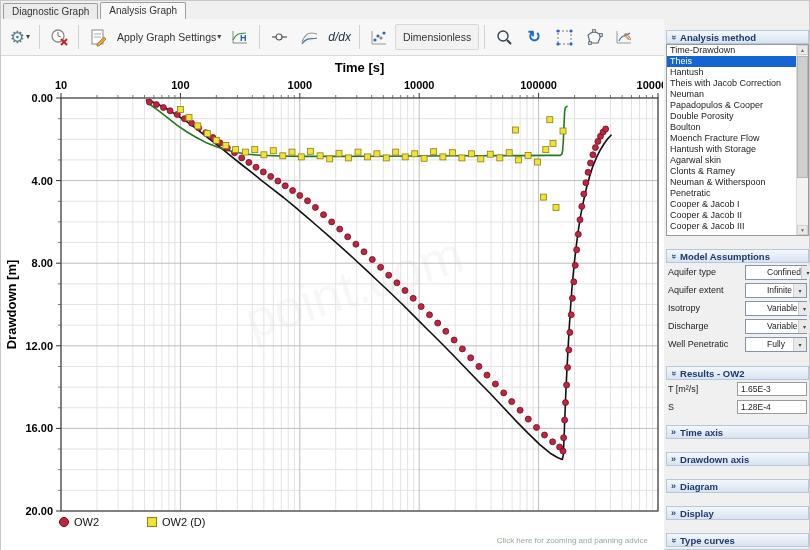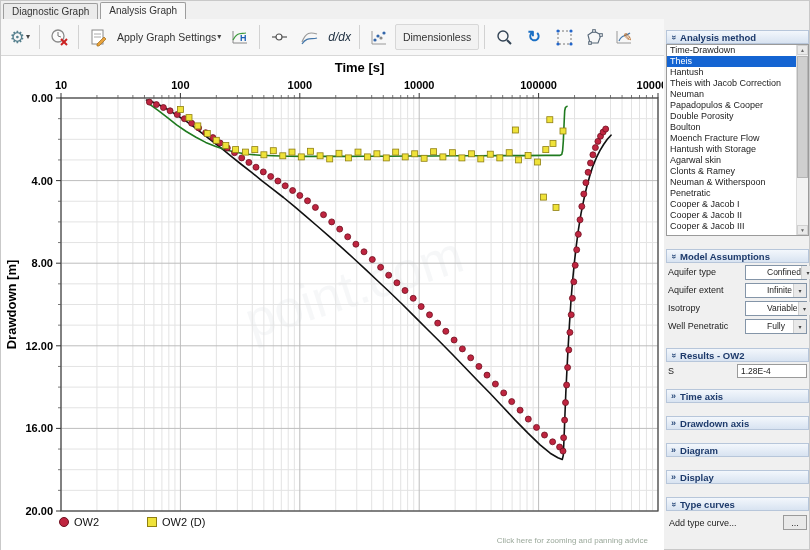--- a/index.html
+++ b/index.html
@@ -542,34 +542,45 @@
           </div>
         </div>
         <div class="arow">
           <span class="alabel">Isotropy</span>
           <div class="combo">
             <span>Variable</span>
             <span class="carrow">▾</span>
           </div>
         </div>
         <div class="arow">
+          <span class="alabel">Discharge</span>
+          <div class="combo">
+            <span>Variable</span>
+            <span class="carrow">▾</span>
+          </div>
+        </div>
+        <div class="arow">
           <span class="alabel">Well Penetratic</span>
           <div class="combo">
             <span>Fully</span>
             <span class="carrow">▾</span>
           </div>
         </div>
       </div>
 
     <div class="phead expanded">
       <span class="chev">»</span>
       <span>Results - OW2</span>
     </div>
     <div>
         <div class="rrow">
+          <span class="alabel">T [m²/s]</span>
+          <div class="resbox">1.65E-3</div>
+        </div>
+        <div class="rrow">
           <span class="alabel">S</span>
           <div class="resbox">1.28E-4</div>
         </div>
       </div>
 
     <div>
         <div class="phead">
           <span class="chev">»</span>
           <span>Time axis</span>
         </div>

